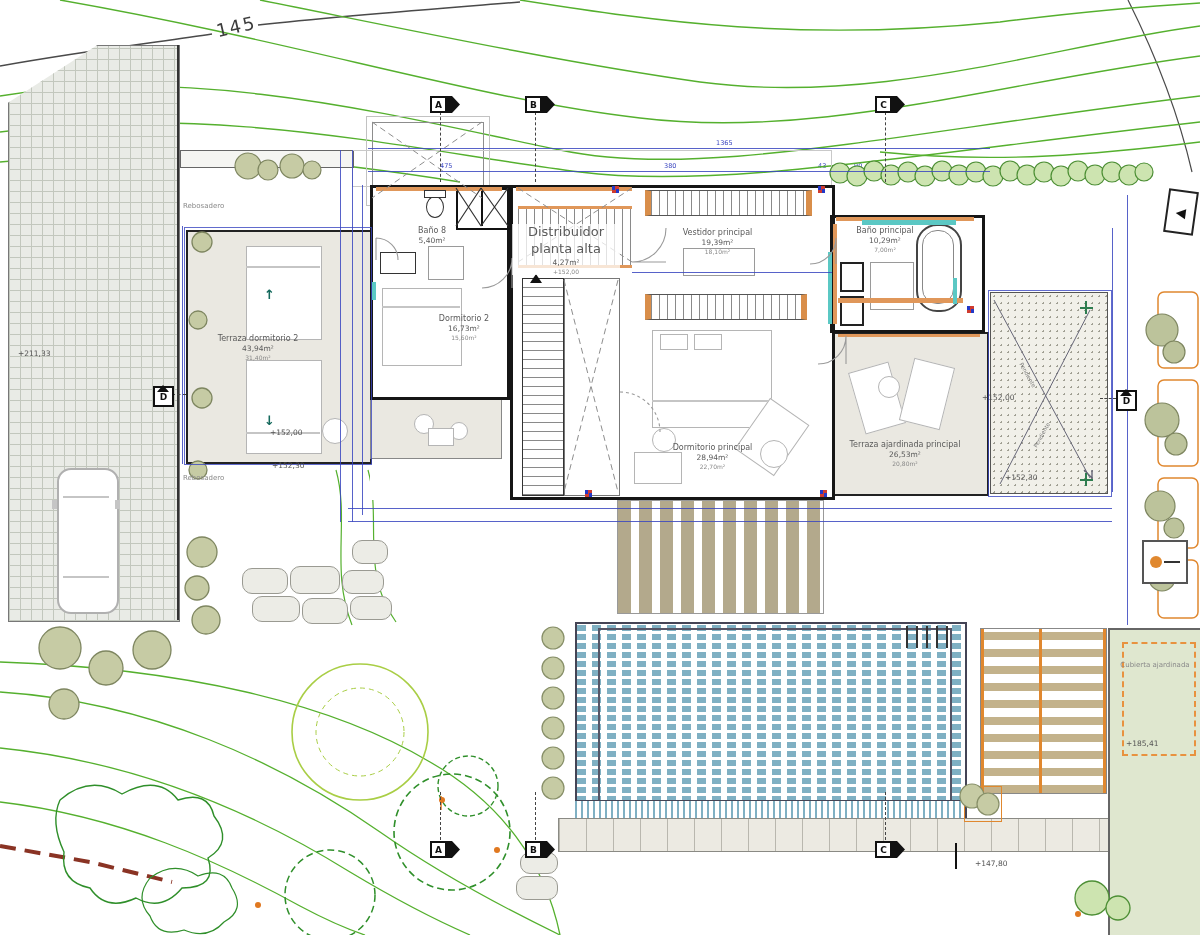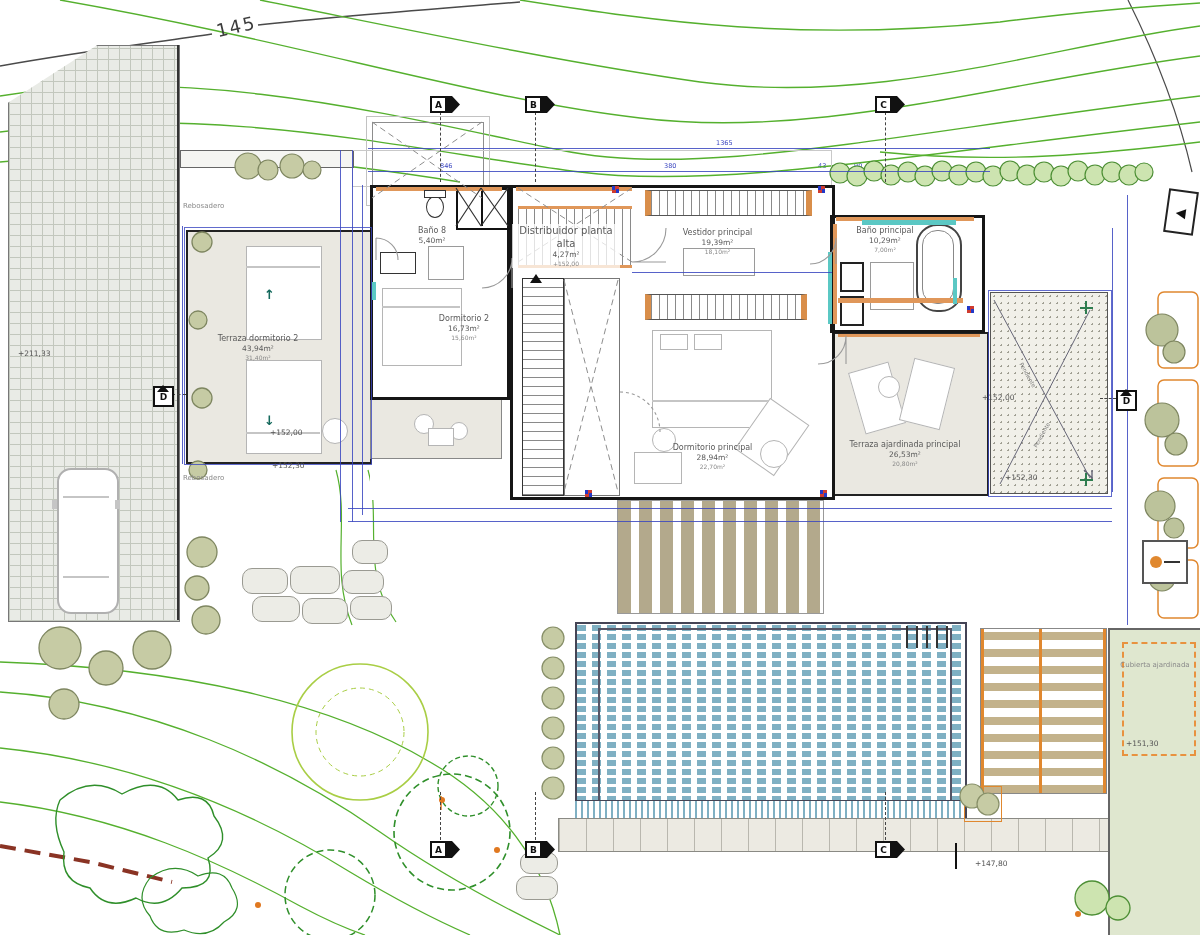--- a/index.html
+++ b/index.html
@@ -340,21 +340,21 @@
   <div class="ln" style="left:352px;top:150px;width:1px;height:372px;z-index:5"></div>
   <div class="ln" style="left:362px;top:185px;width:1px;height:330px;z-index:5"></div>
   <div class="ln" style="left:1112px;top:228px;width:1px;height:264px;z-index:5"></div>
   <div class="ln" style="left:1127px;top:195px;width:1px;height:430px;z-index:5"></div>
   <div class="ln" style="left:632px;top:272px;width:200px;height:1px;z-index:5"></div>
   <div class="ln" style="left:182px;top:226px;width:1px;height:238px;z-index:5"></div>
   <div class="frame" style="left:184px;top:227px;width:186px;height:236px;z-index:5"></div>
   <div class="frame" style="left:988px;top:290px;width:122px;height:205px;z-index:5"></div>
 
   <span class="dim" style="left:716px;top:140px">1365</span>
-  <span class="dim" style="left:440px;top:163px">846</span>
+  <span class="dim" style="left:440px;top:163px">475</span>
   <span class="dim" style="left:664px;top:163px">380</span>
   <span class="dim" style="left:818px;top:163px">43</span>
   <span class="dim" style="left:854px;top:163px">90</span>
   <span class="dim" style="left:636px;top:264px">110</span>
   <span class="dim" style="left:700px;top:264px">215</span>
   <span class="dim" style="left:760px;top:264px">110</span>
   <span class="dim" style="left:806px;top:264px">134</span>
 
   <div class="dash-v" style="left:440px;top:112px;height:70px"></div>
   <div class="dash-v" style="left:535px;top:112px;height:70px"></div>
@@ -407,21 +407,21 @@
   <div class="rlabel" style="left:183px;top:334px;width:150px">
     <div class="nm">Terraza dormitorio 2</div>
     <div class="a1">43,94m²</div>
     <div class="a2">31,40m²</div>
   </div>
   <div class="rlabel" style="left:400px;top:226px;width:64px">
     <div class="nm">Baño 8</div>
     <div class="a1">5,40m²</div>
   </div>
   <div class="rlabel" style="left:512px;top:224px;width:108px;background:rgba(255,255,255,.75)">
-    <div class="nm" style="font-size:10px">Distribuidor planta alta</div>
+    <div class="nm" style="font-size:13px">Distribuidor planta alta</div>
     <div class="a1">4,27m²</div>
     <div class="a2">+152,00</div>
   </div>
   <div class="rlabel" style="left:422px;top:314px;width:84px">
     <div class="nm">Dormitorio 2</div>
     <div class="a1">16,73m²</div>
     <div class="a2">15,60m²</div>
   </div>
   <div class="rlabel" style="left:670px;top:228px;width:95px">
     <div class="nm">Vestidor principal</div>
@@ -442,21 +442,21 @@
     <div class="nm">Terraza ajardinada principal</div>
     <div class="a1">26,53m²</div>
     <div class="a2">20,80m²</div>
   </div>
 
   <span class="elev" style="left:18px;top:350px">+211,33</span>
   <span class="elev" style="left:270px;top:429px">+152,00</span>
   <span class="elev" style="left:272px;top:462px">+152,30</span>
   <span class="elev" style="left:982px;top:394px">+152,00</span>
   <span class="elev" style="left:1005px;top:474px">+152,30</span>
-  <span class="elev" style="left:1126px;top:740px">+151,30</span>
+  <span class="elev" style="left:1126px;top:740px">+185,41</span>
   <span class="elev" style="left:975px;top:860px">+147,80</span>
 
   <span class="small-note" style="left:183px;top:203px">Rebosadero</span>
   <span class="small-note" style="left:183px;top:475px">Rebosadero</span>
   <span class="small-note" style="left:1116px;top:662px;width:78px;text-align:center;display:inline-block">Cubierta ajardinada</span>
   <span class="pend" style="left:1014px;top:372px;transform:rotate(61deg)">Pendiente</span>
   <span class="pend" style="left:1028px;top:432px;transform:rotate(-61deg)">Pendiente</span>
 
 </div>
 

